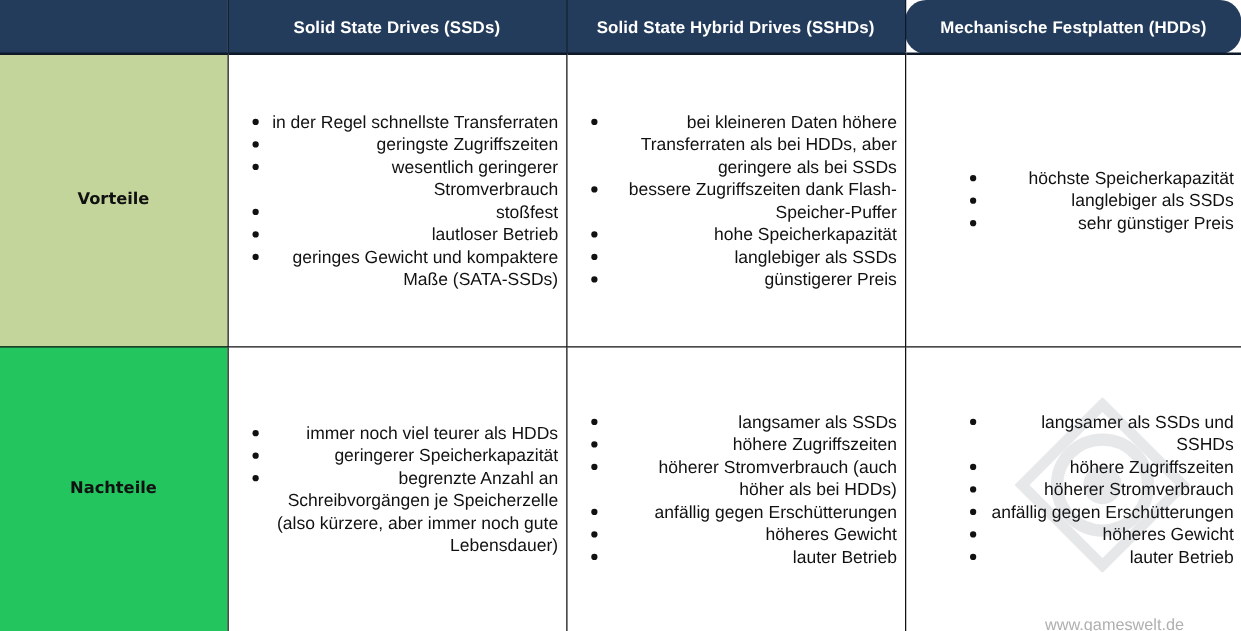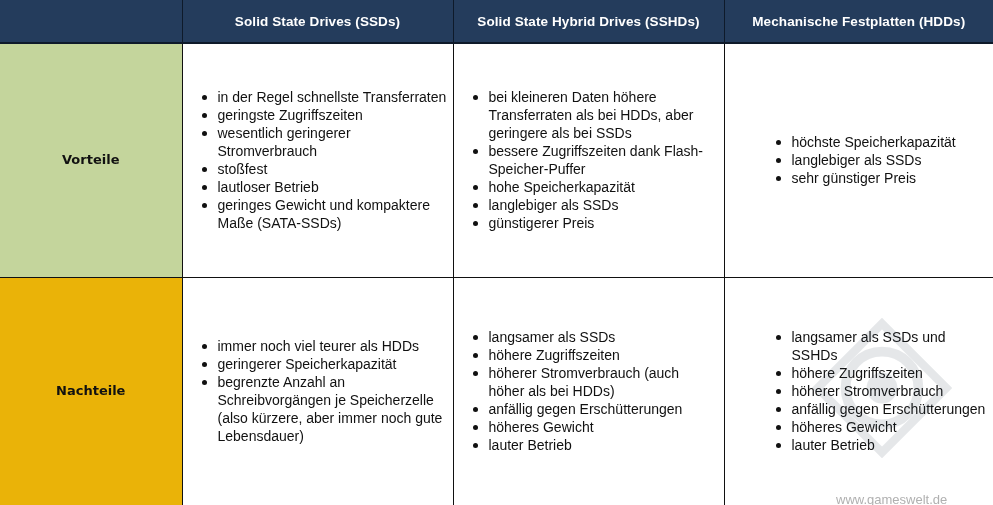--- a/index.html
+++ b/index.html
@@ -19,45 +19,46 @@
     color: #ffffff;
     height: 43px;
     font-family: Liberation Sans, sans-serif;
     font-size: 13.5px;
     font-weight: bold;
     text-align: center;
     border-right: 1px solid #0e1a2a;
     border-bottom: 2px solid #0e1a2a;
     letter-spacing: 0.1px;
   }
-  thead th:last-child { border-right: none; }
+  thead th:last-child { border-right: none; border-radius: 17px; }
   tbody td {
     border-right: 1px solid #111;
     border-bottom: 1px solid #111;
     vertical-align: middle;
     font-size: 14px;
     color: #111;
   }
   tbody td:last-child { border-right: none; padding-left: 32px; }
   tr.row-pro { height: 234px; }
   tr.row-con { height: 228px; }
   tr.row-con td { border-bottom: none; }
   td.label-cell {
     text-align: center;
     font-family: "DejaVu Sans", sans-serif;
     font-weight: bold;
     font-size: 13px;
     color: #111;
   }
   td.pro-label { background: #c4d59c; vertical-align: top; padding-top: 108px; }
-  td.con-label { background: #eab308; vertical-align: top; padding-top: 105px; }
+  td.con-label { background: #22c55e; vertical-align: top; padding-top: 105px; }
   ul.bullets {
     list-style: none;
     padding-left: 18px;
     padding-right: 6px;
+    text-align: right;
   }
   ul.bullets li {
     position: relative;
     padding-left: 17px;
     line-height: 18px;
     font-size: 14px;
   }
   ul.bullets li::before {
     content: "";
     position: absolute;

